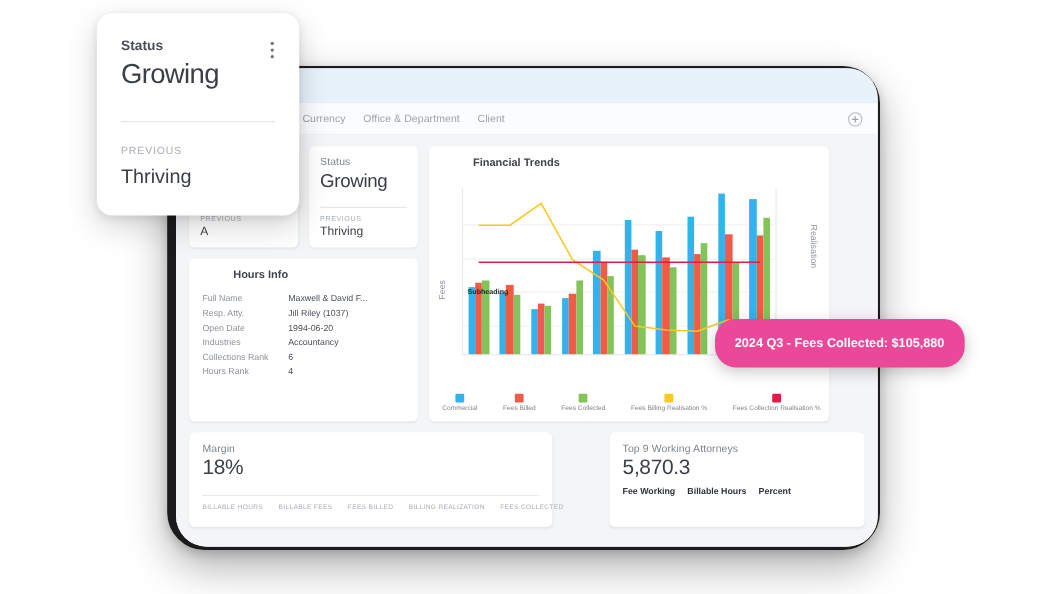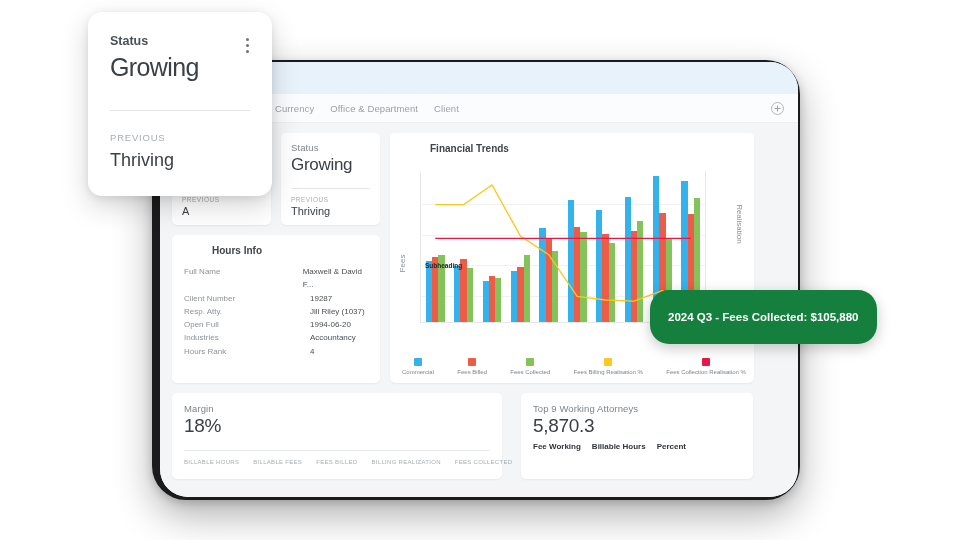--- a/index.html
+++ b/index.html
@@ -98,21 +98,21 @@
   .status-card .prev-val {
     position: absolute; left: 10px; top: 72px;
     font-size: 11px; color: #3b4046;
   }
 
   
   .client-card { width: 208px; height: 148px; padding: 10px 12px; }
   .client-card .card-title { margin-bottom: 9px; }
   .kv { display: flex; font-size: 8px; line-height: 13.3px; }
   .kv .k { width: 78px; color: #8d9399; }
-  .kv .v { color: #4a5057; margin-left: 48px; }
+  .kv .v { color: #4a5057; }
 
   
   .trends-card {
     width: 364px; height: 250px; padding: 10px 12px;
     position: relative;
   }
   .plot-wrap {
     position: absolute; left: 14px; top: 38px;
     width: 334px; height: 175px;
   }
@@ -140,21 +140,21 @@
   .plot svg.lines { position: absolute; left: 0; top: 0; width: 100%; height: 100%; overflow: visible; }
   .legend {
     position: absolute; left: 12px; right: 8px; bottom: 8px;
     display: flex; justify-content: space-between; align-items: flex-start;
   }
   .leg-item { display: flex; flex-direction: column; align-items: center; }
   .leg-sw { width: 8px; height: 8px; border-radius: 1px; margin-bottom: 3px; }
   .leg-tx { font-size: 6px; color: #7d858c; white-space: nowrap; }
 
   
-  .bottom-row { display: flex; gap: 19px; margin-top: 10px; }
+  .bottom-row { display: flex; gap: 19px; margin-top: 10px; justify-content: space-between; }
   .margin-card { width: 330px; height: 86px; padding: 10px 12px; position: relative; }
   .margin-card .big { font-size: 19px; color: #3b4046; margin-top: 1px; letter-spacing: -.3px; }
   .margin-card .rule { position: absolute; left: 12px; right: 12px; top: 57px; height: 1px; background: #e8eaec; }
   .mini-tabs { position: absolute; left: 12px; top: 66px; display: flex; gap: 14px; }
   .mini-tab { font-size: 6px; color: #a7aeb4; letter-spacing: .3px; white-space: nowrap; }
   .attorneys-card { width: 232px; height: 86px; padding: 10px 12px; }
   .attorneys-card .big { font-size: 19px; color: #3b4046; margin-top: 1px; letter-spacing: -.3px; }
   .att-cols { display: flex; gap: 11px; margin-top: 5px; }
   .att-col { font-size: 8px; color: #2f343a; font-weight: 700; white-space: nowrap; }
 
@@ -170,23 +170,23 @@
   .float-card .fc-val { font-size: 25px; color: #3b4046; margin-top: 5px; letter-spacing: -.6px; }
   .float-card .fc-rule { position: absolute; left: 22px; right: 22px; top: 98px; height: 1px; background: #e2e4e6; }
   .float-card .fc-prev-lab { position: absolute; left: 22px; top: 120px; font-size: 9.5px; color: #a7aeb4; letter-spacing: .8px; }
   .float-card .fc-prev-val { position: absolute; left: 22px; top: 138px; font-size: 18px; color: #3b4046; }
   .kebab { position: absolute; right: 22px; top: 26px; width: 4px; }
   .kebab i { display: block; width: 3px; height: 3px; border-radius: 50%; background: #6d7379; margin-bottom: 3px; }
 
   
   .tooltip {
     position: absolute; left: 650px; top: 290px;
-    height: 54px; padding: 0 18px;
+    height: 44px; padding: 0 18px;
     display: flex; align-items: center;
-    background: #15803d; color: #ffffff;
+    background: #ec4899; color: #ffffff;
     border-radius: 19px;
     font-size: 11.5px; font-weight: 700;
     box-shadow: 0 4px 14px rgba(0,0,0,.22);
     white-space: nowrap;
   }
 </style>
 </head>
 <body>
 
 <div id="stage">
@@ -235,34 +235,34 @@
           </div>
 
           <div class="card client-card">
             <div class="card-title">Hours Info</div>
             <div id="client-rows">
                 <div class="kv">
                   <span class="k">Full Name</span>
                   <span class="v">Maxwell &amp; David F...</span>
                 </div>
                 <div class="kv">
-                  <span class="k">Client Number</span>
-                  <span class="v">19287</span>
-                </div>
-                <div class="kv">
                   <span class="k">Resp. Atty.</span>
                   <span class="v">Jill Riley (1037)</span>
                 </div>
                 <div class="kv">
-                  <span class="k">Open Full</span>
+                  <span class="k">Open Date</span>
                   <span class="v">1994-06-20</span>
                 </div>
                 <div class="kv">
                   <span class="k">Industries</span>
                   <span class="v">Accountancy</span>
+                </div>
+                <div class="kv">
+                  <span class="k">Collections Rank</span>
+                  <span class="v">6</span>
                 </div>
                 <div class="kv">
                   <span class="k">Hours Rank</span>
                   <span class="v">4</span>
                 </div>
               </div>
           </div>
         </div>
 
         <div class="card trends-card">

